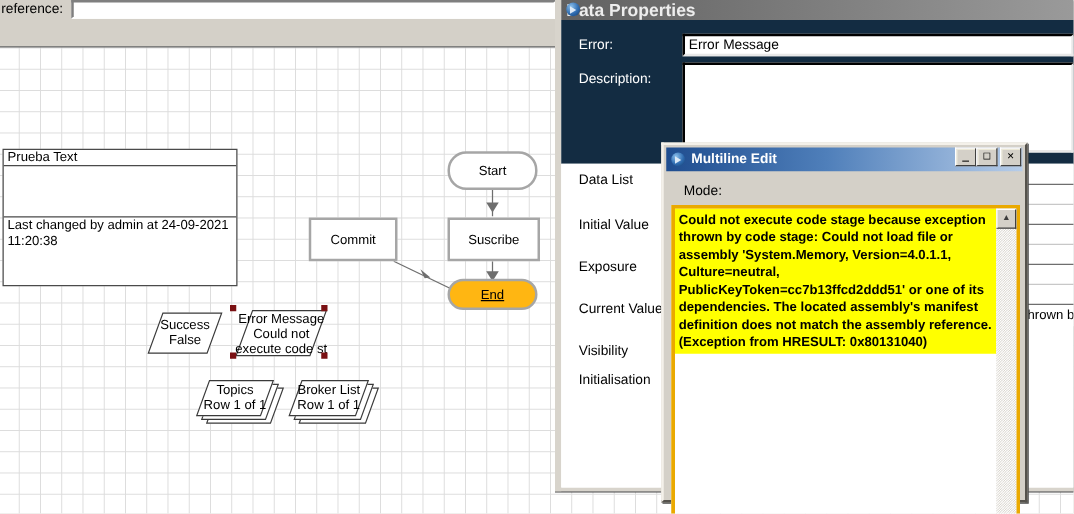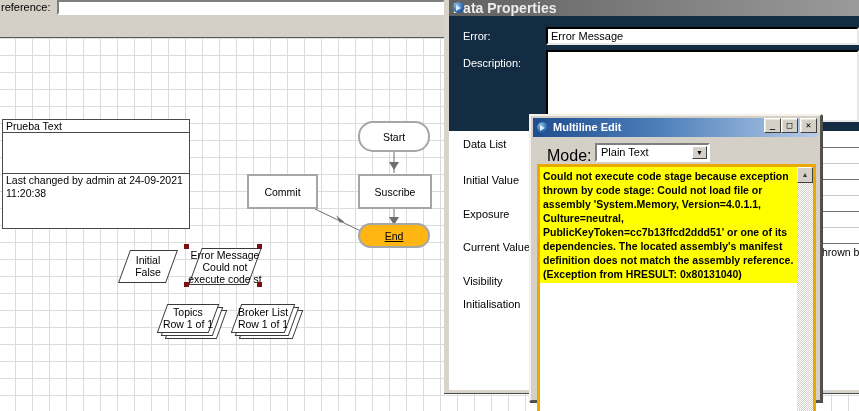--- a/index.html
+++ b/index.html
@@ -85,21 +85,21 @@
     border:2px solid; border-color:#f4f1ea #55524c #55524c #f4f1ea; box-shadow:1px 1px 0 #4a4a4a;margin-top:20px; }
   #ml-title { position:absolute; left:2px; top:2px; right:2px; height:19px;
     background:linear-gradient(90deg,#1f4d8f 0%,#4f7fba 45%,#b7cde9 100%);
     color:#fff; font-weight:bold; font-size:11px; line-height:19px; padding-left:20px; }
   #ml-title .bp-icon { left:4px; top:4px; }
   #ml-buttons { position:absolute; right:3px; top:2px; display:flex; }
   .dlg-btn { width:17px; height:15px; background:#d4d0c8; border:1px solid;
     border-color:#fff #404040 #404040 #fff; box-shadow:inset 1px 1px 0 #ece9d8;
     font-size:9px; line-height:13px; text-align:center; font-weight:bold; font-family:"DejaVu Sans Mono",monospace; }
   #btn-close { margin-left:2px; }
-  #ml-mode-label { position:absolute; left:16px; top:31px; font-size:16px; }
+  #ml-mode-label { position:absolute; left:16px; top:31px; font-size:11px; }
   #ml-combo { position:absolute; left:64px; top:27px; width:115px; height:19px; background:#fff;
     border:2px solid; border-color:#7f7f7f #fff #fff #7f7f7f; font-size:11px; line-height:15px; padding-left:4px; }
   #ml-combo-btn { position:absolute; right:1px; top:1px; width:15px; height:13px; background:#d4d0c8;
     border:1px solid; border-color:#fff #404040 #404040 #fff; font-size:7px; line-height:12px; text-align:center; }
   #ml-textarea { position:absolute; left:6px; top:48px; width:279px; height:286px; background:#fff;
     border:3px solid #eaa900;font-weight:bold; }
   #ml-text-yellow { position:absolute; left:0; top:0; right:16px; background:#ffff00;
     font-size:10.5px; line-height:14px; padding:2px 3px; color:#000; }
   #ml-scrollbar { position:absolute; right:0; top:0; bottom:0; width:16px;
     background:#fff;
@@ -139,21 +139,21 @@
       <line x1="315" y1="171" x2="367" y2="196" stroke="#6e6e6e" stroke-width="1"></line>
       <polygon points="344.3,184 336.3,177.4 339.7,184.6" fill="#6e6e6e"></polygon>
     </svg>
 
     <div id="node-start" class="node">Start</div>
     <div id="node-commit" class="node">Commit</div>
     <div id="node-suscribe" class="node">Suscribe</div>
     <div id="node-end" class="node">End</div>
 
     <div class="pgram" style="left:124px; top:212px; width:48px; height:33px;"></div>
-    <div class="pgram-label" style="left:108px; top:216px; width:80px;">Initial
+    <div class="pgram-label" style="left:108px; top:216px; width:80px;">Success
 False</div>
 
     <div class="pgram" style="left:195px; top:210px; width:60px; height:37px;"></div>
     <div class="pgram-label" style="left:180px; top:211px; width:90px;">Error Message
 Could not
 execute code st</div>
     <div class="handle" style="left:184px; top:206px;"></div>
     <div class="handle" style="left:257px; top:206px;"></div>
     <div class="handle" style="left:184px; top:244px;"></div>
     <div class="handle" style="left:257px; top:244px;"></div>
@@ -206,24 +206,20 @@
     <div id="ml-title">
       <span class="bp-icon"></span>
       <span>Multiline Edit</span>
     </div>
     <div id="ml-buttons">
       <div class="dlg-btn" id="btn-min">_</div>
       <div class="dlg-btn" id="btn-max">□</div>
       <div class="dlg-btn" id="btn-close">✕</div>
     </div>
     <span id="ml-mode-label">Mode:</span>
-    <div id="ml-combo">
-      <span>Plain Text</span>
-      <div id="ml-combo-btn">▼</div>
-    </div>
     <div id="ml-textarea">
       <div id="ml-text-yellow">Could not execute code stage because exception thrown by code stage: Could not load file or assembly 'System.Memory, Version=4.0.1.1, Culture=neutral, PublicKeyToken=cc7b13ffcd2ddd51' or one of its dependencies. The located assembly's manifest definition does not match the assembly reference. (Exception from HRESULT: 0x80131040)</div>
       <div id="ml-scrollbar">
         <div class="sb-btn" id="sb-up">▲</div>
         <div class="sb-btn" id="sb-down">▼</div>
       </div>
     </div>
   </div>
 
 </div>

